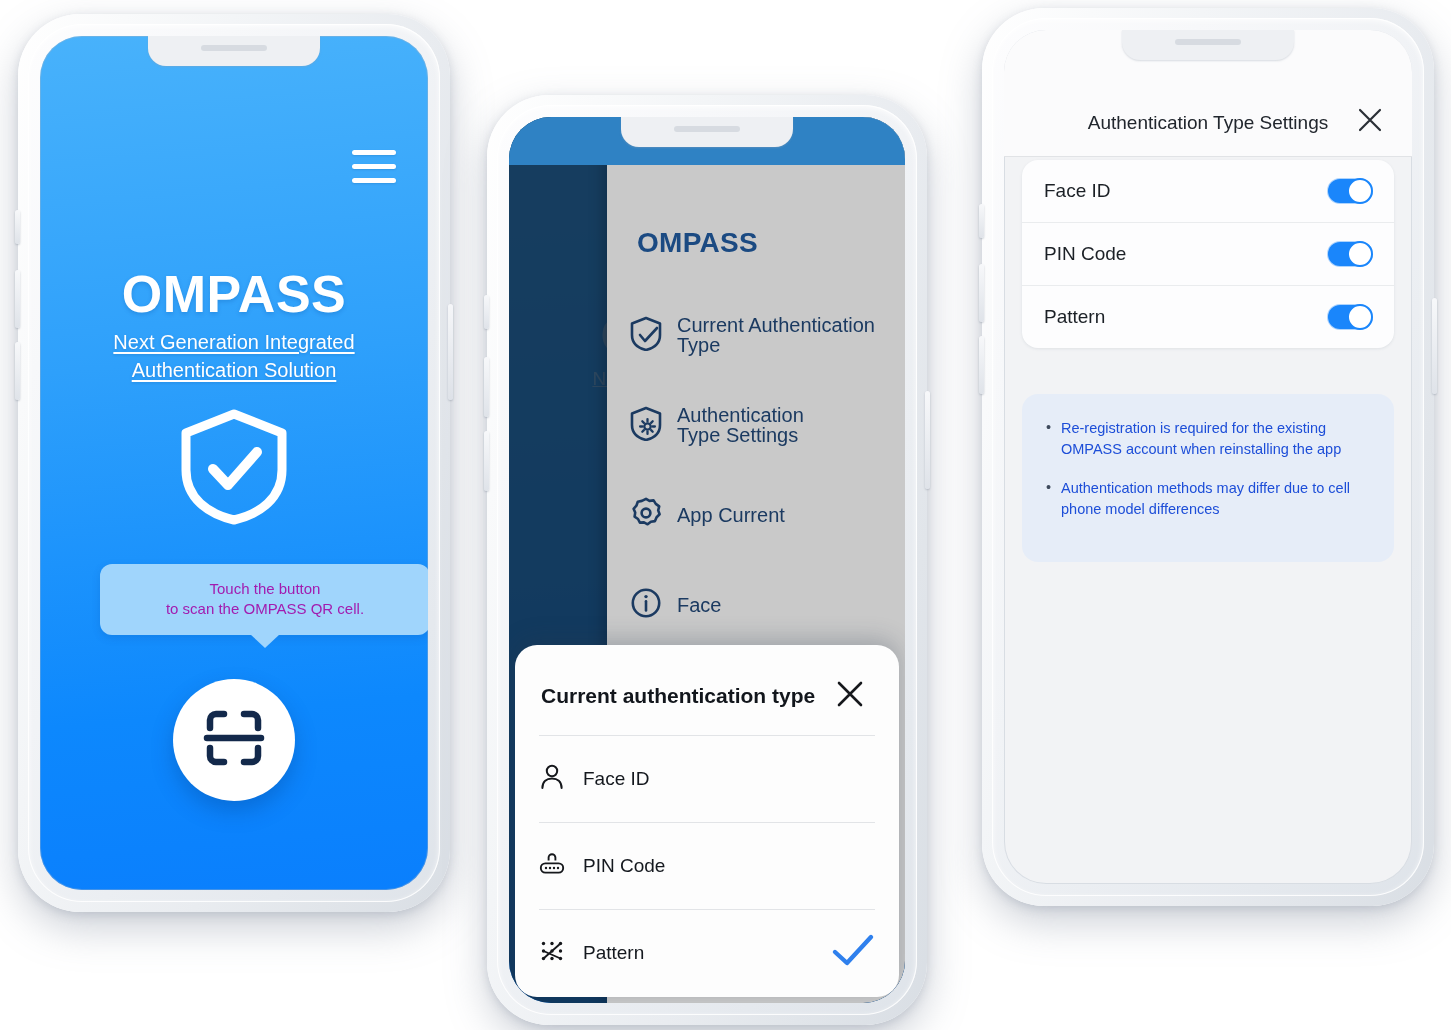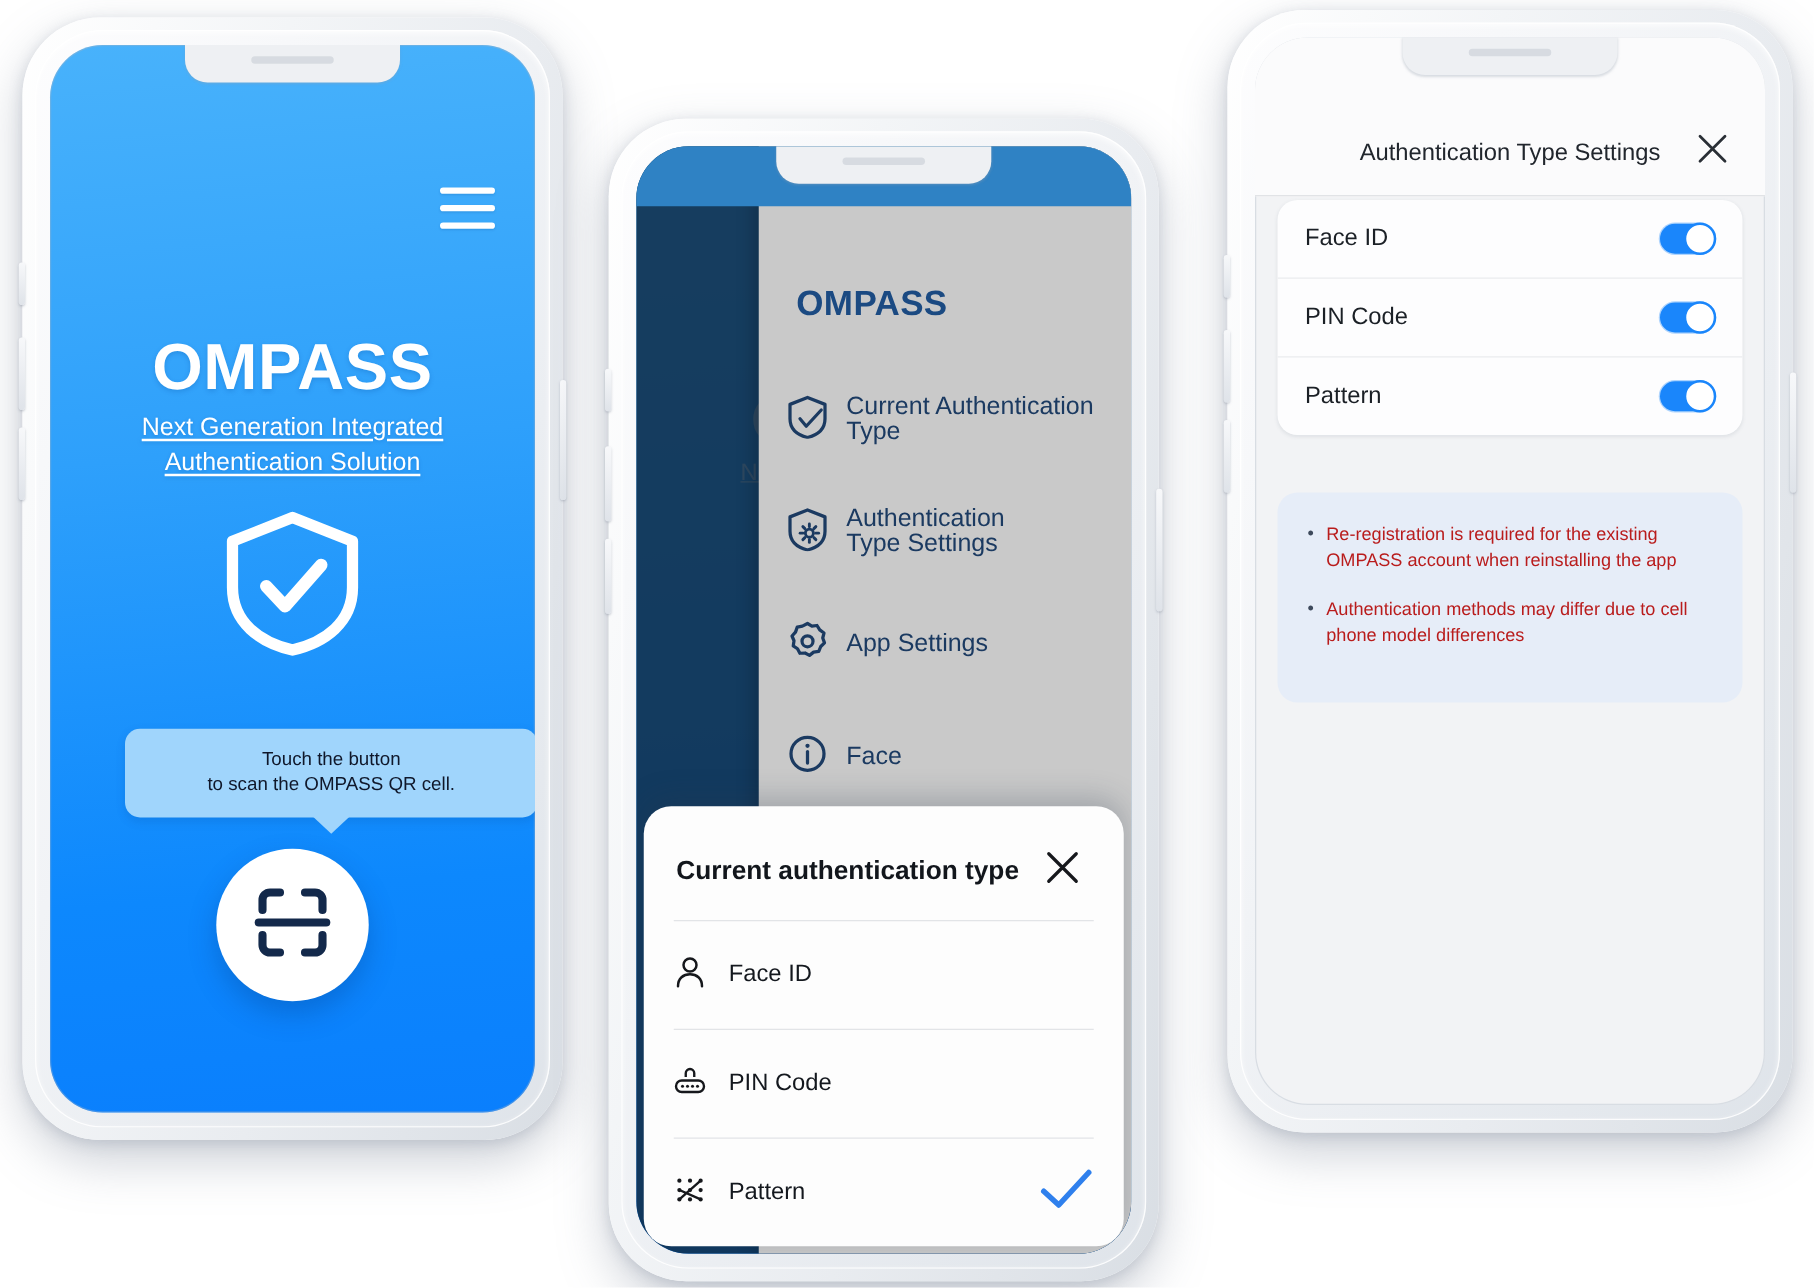--- a/index.html
+++ b/index.html
@@ -44,23 +44,23 @@
   .p1-hamb i:nth-child(1){top:0;}
   .p1-hamb i:nth-child(2){top:14px;}
   .p1-hamb i:nth-child(3){top:28px;}
   .p1-title{position:absolute;top:232px;left:0;right:0;text-align:center;color:#fff;
     font-size:52px;font-weight:bold;letter-spacing:.5px;line-height:1;
     text-shadow:0 2px 4px rgba(0,70,150,.22);}
   .p1-sub{position:absolute;top:292px;left:0;right:0;text-align:center;color:#fff;
     font-size:20px;line-height:28px;text-decoration:underline;text-underline-offset:3px;
     text-shadow:0 1px 3px rgba(0,70,150,.25);}
   .p1-shield{position:absolute;top:372px;left:50%;transform:translateX(-50%);}
-  .p1-bubble{position:absolute;left:60px;top:547px;width:310px;
+  .p1-bubble{position:absolute;left:60px;top:528px;width:310px;
     background:#a0d5fc;border-radius:12px;padding:15px 10px 16px;text-align:center;
-    color:#0f172a;font-size:15px;line-height:20px;box-shadow:0 3px 8px rgba(0,60,140,.16);}
+    color:#a21caf;font-size:15px;line-height:20px;box-shadow:0 3px 8px rgba(0,60,140,.16);}
   .p1-bubble .tail{position:absolute;bottom:-13px;left:50%;transform:translateX(-50%);
     width:0;height:0;border-left:15px solid transparent;border-right:15px solid transparent;
     border-top:14px solid #a0d5fc;}
   .p1-scan{position:absolute;left:50%;transform:translateX(-50%);top:643px;
     width:122px;height:122px;border-radius:50%;background:#fff;cursor:pointer;
     box-shadow:0 10px 22px rgba(0,50,120,.28);display:flex;align-items:center;justify-content:center;}
 
   
   #phone2{left:487px;top:95px;width:440px;height:930px;}
   #phone2 .screen{background:#cfcfcf;}
@@ -103,21 +103,21 @@
   .sw{position:relative;width:44px;height:24px;border-radius:12px;background:#1a86fb;cursor:pointer;
     box-shadow:0 0 0 1px rgba(26,134,251,.35);}
   .sw .knob{position:absolute;top:-1px;right:-1px;width:26px;height:26px;border-radius:50%;
     background:#fff;border:2px solid #1a86fb;box-sizing:border-box;}
   .p3-notice{position:absolute;top:364px;left:18px;right:18px;background:#e6edf8;border-radius:16px;
     padding:24px 22px 26px;}
   .p3-notice-head{display:flex;align-items:center;gap:9px;margin-bottom:14px;}
   .p3-notice-title{font-size:22px;color:#1d2a3d;}
   .p3-bullets{margin:0;padding:0;list-style:none;}
   .p3-bullets li{position:relative;padding-left:17px;margin-bottom:18px;
-    font-size:14.5px;line-height:21px;color:#b91c1c;}
+    font-size:14.5px;line-height:21px;color:#1d4ed8;}
   .p3-bullets li:last-child{margin-bottom:16px;}
   .p3-bullets li:before{content:"•";position:absolute;left:2px;top:-1px;color:#3e4a5c;}
 </style>
 </head>
 <body>
 
 <div class="stage">
 
   <div class="phone" id="phone1">
     <div class="body"></div>
@@ -233,21 +233,21 @@
 
           <div class="p2-item">
             <span>
               <svg width="34" height="36" viewBox="0 0 34 36">
                 <g transform="translate(17,18)">
                   <circle cx="0" cy="0" r="4.4" fill="none" stroke="#1b3a61" stroke-width="2.6"></circle>
                   <path d="M0 -14.2 L3.5 -12.1 L7.6 -12.6 L9.8 -9.1 L13.2 -6.6 L12.2 -2.6 L13.6 1.3 L10.6 4.2 L9 8.1 L4.9 8.7 L1.6 11.3 L-2 9.4 L-6.1 9.6 L-8 6 L-11.4 3.7 L-10.8 -0.4 L-12.4 -4.2 L-9.6 -7.3 L-8.2 -11.3 L-4.1 -12.1 Z" fill="none" stroke="#1b3a61" stroke-width="2.6" stroke-linejoin="round"></path>
                 </g>
               </svg>
             </span>
-            <span class="lbl">App Settings</span>
+            <span class="lbl">App Current</span>
           </div>
 
           <div class="p2-item">
             <span>
               <svg width="34" height="36" viewBox="0 0 34 36">
                 <circle cx="17" cy="18" r="13.2" fill="none" stroke="#1b3a61" stroke-width="2.6"></circle>
                 <circle cx="17" cy="11.6" r="1.7" fill="#1b3a61"></circle>
                 <path d="M17 16.2 V25.4" stroke="#1b3a61" stroke-width="2.6" stroke-linecap="round"></path>
               </svg>
             </span>

